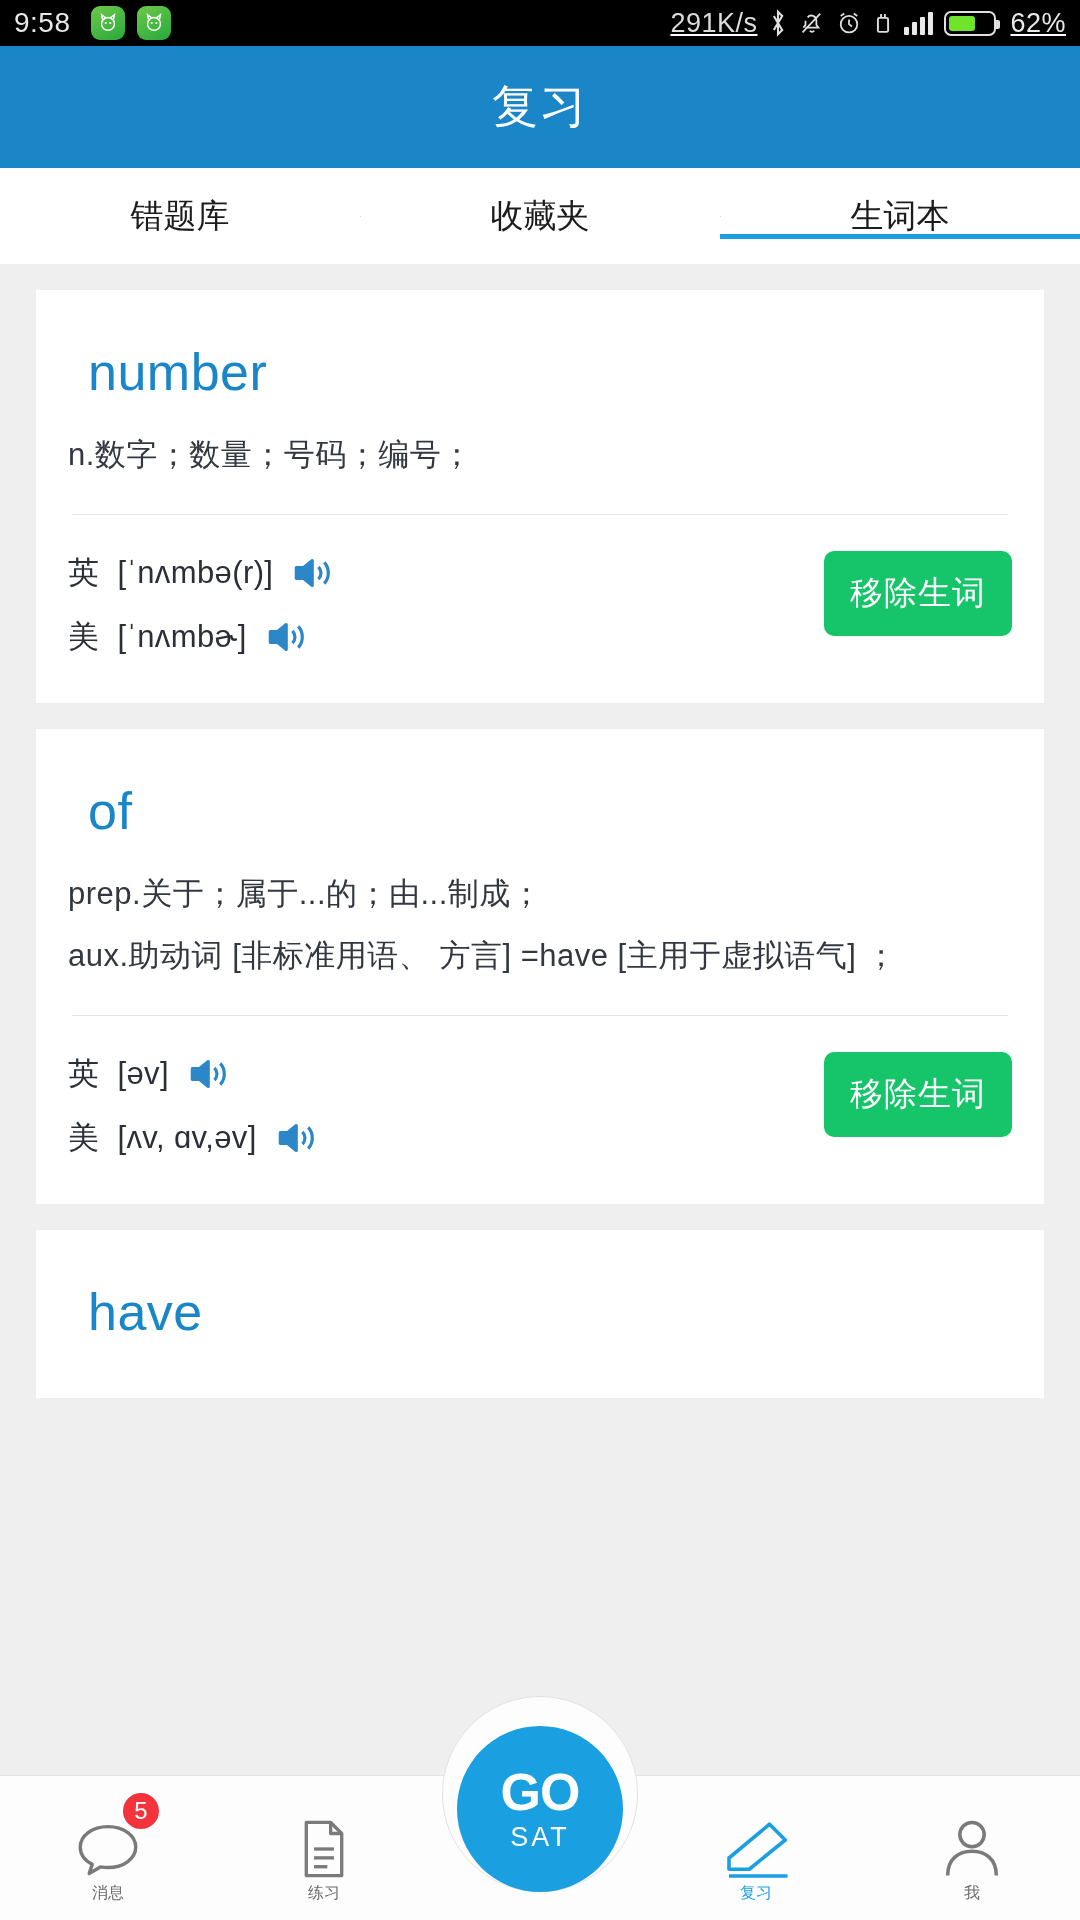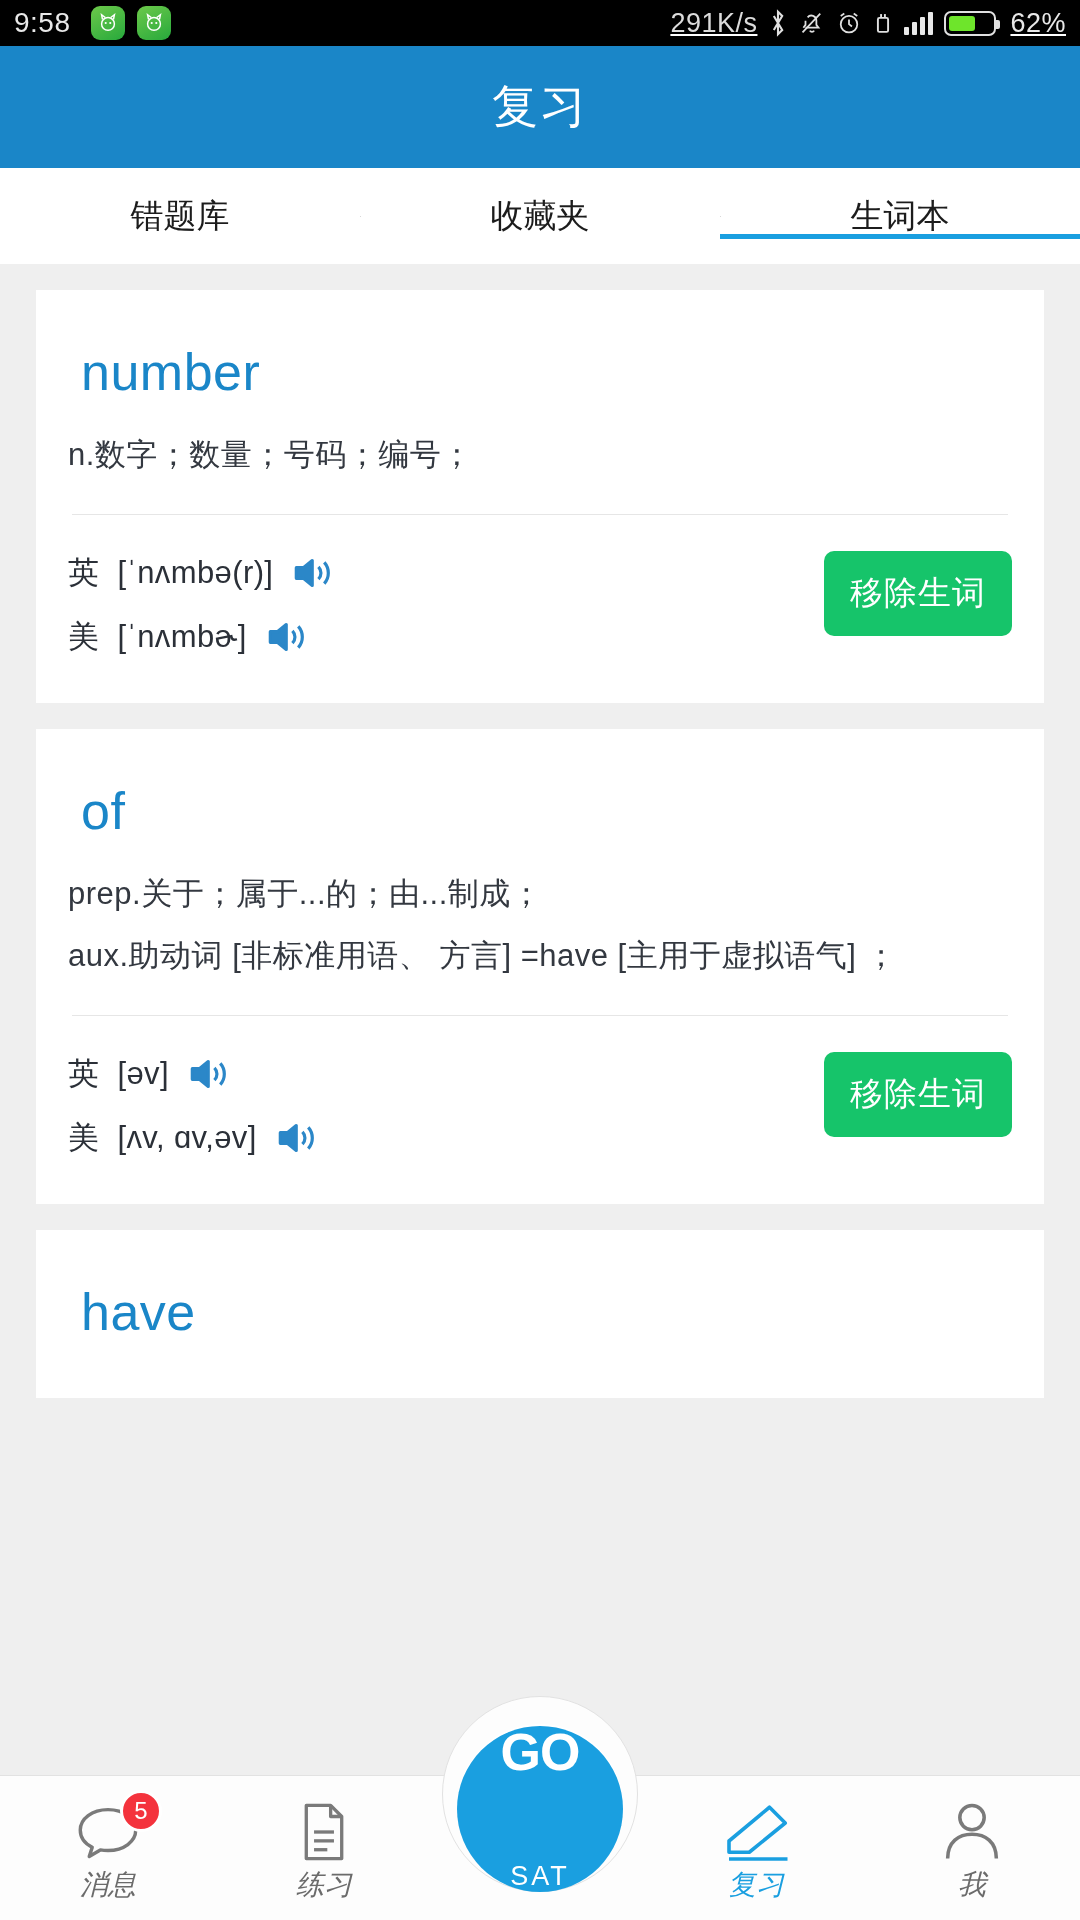--- a/index.html
+++ b/index.html
@@ -71,21 +71,21 @@
 
   
   .content{
     position:absolute; top:264px; left:0; right:0; bottom:0;
     background:#efefef; overflow:hidden;
   }
   .card{
     background:#fff; margin:26px 36px; padding:40px 32px 34px 32px;
   }
   .word{
-    font-size:52px; color:#1a86c8; font-weight:400; margin:12px 0 22px 13px;
+    font-size:52px; color:#1a86c8; font-weight:400; margin:12px 0 22px 20px;
     letter-spacing:.5px;
   }
   .defs{ margin:0 0 14px 0; }
   .def{
     font-size:31px; color:#333840; line-height:62px; letter-spacing:.5px;
   }
   .divider{ height:1px; background:#e6e6e6; margin:28px 4px 0 4px; }
 
   .phonrow{
     display:flex; align-items:flex-start; justify-content:space-between;
@@ -112,35 +112,35 @@
     position:absolute; left:0; right:0; bottom:0; height:145px;
     background:#fdfdfd; border-top:1px solid #e2e2e2;
     display:flex; align-items:flex-end;
   }
   .navitem{
     flex:1; display:flex; flex-direction:column; align-items:center;
     justify-content:flex-end; padding-bottom:16px; position:relative;
     height:100%;
   }
   .navitem .nav-ico{ height:68px; display:flex; align-items:center; justify-content:center; }
-  .navitem .nav-lbl{ font-size:28px; color:#6b6b6b; margin-top:0;font-style:italic; }
+  .navitem .nav-lbl{ font-size:16px; color:#6b6b6b; margin-top:0; }
   .navitem.active .nav-lbl{ color:#1a9fe0; }
   .navitem.center{ flex:1; }
   .badge{
     position:absolute; top:14px; left:calc(50% + 12px);
     background:#f4333d; color:#fff; font-size:24px;
     min-width:42px; height:42px; border-radius:21px;
     display:flex; align-items:center; justify-content:center;
     border:3px solid #fff; box-sizing:border-box; padding:0 6px;
   }
   .fab{
     position:absolute; left:50%; transform:translateX(-50%);
     bottom:28px; width:166px; height:166px; border-radius:50%;
     background:#1a9fe0; color:#fff;
-    display:flex; flex-direction:column; align-items:center; justify-content:space-between;
+    display:flex; flex-direction:column; align-items:center; justify-content:center;
     box-shadow:0 -2px 0 #fff;
     z-index:5;
   }
   .fab .go{ font-size:52px; font-weight:bold; letter-spacing:-1px; line-height:52px; }
   .fab .sat{ font-size:27px; letter-spacing:3px; margin-top:4px; }
   .fabring{
     position:absolute; left:50%; transform:translateX(-50%);
     bottom:28px; width:196px; height:196px; border-radius:50%;
     background:#fdfdfd; border:1px solid #e2e2e2; z-index:4;
   }

